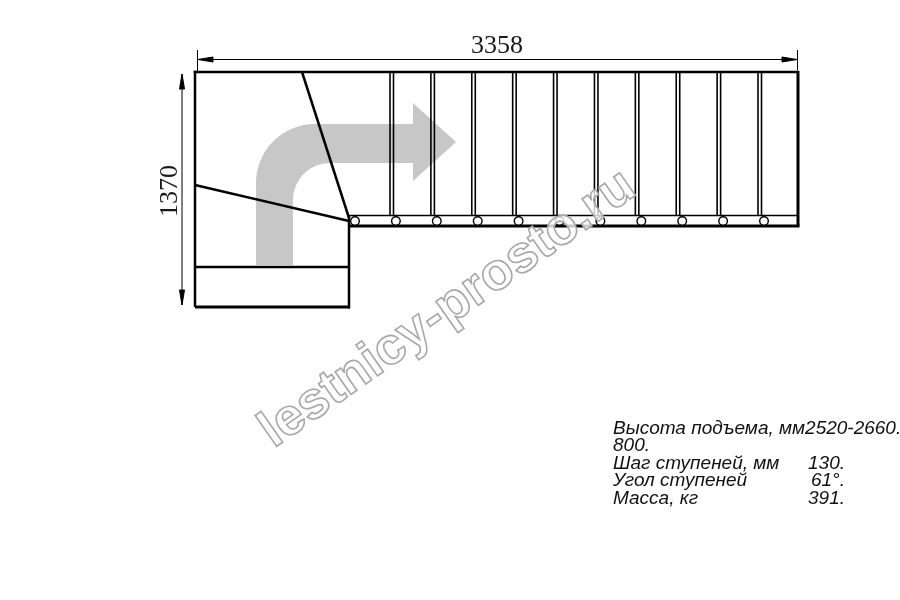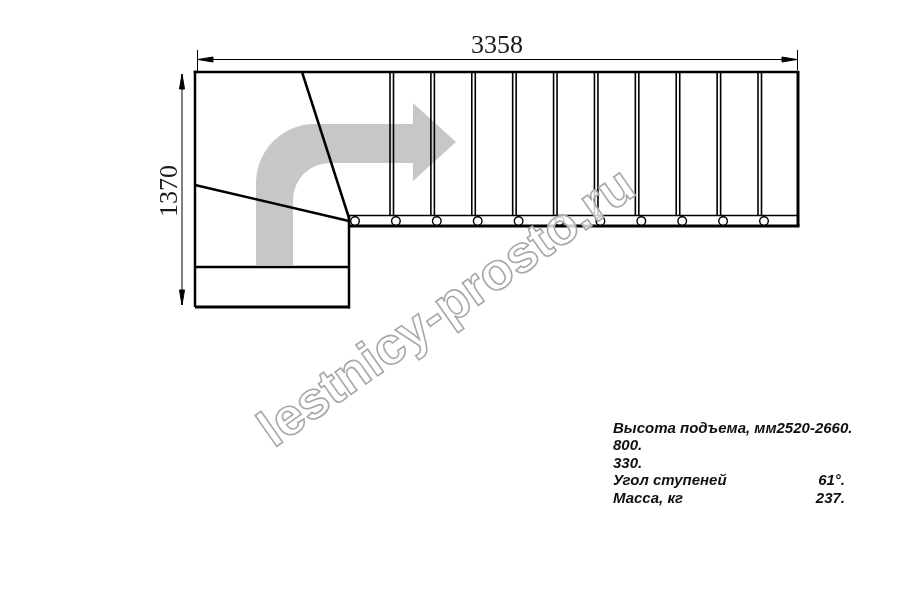--- a/index.html
+++ b/index.html
@@ -14,21 +14,21 @@
   }
   svg text.wm{
     font-family:"Liberation Sans","DejaVu Sans",sans-serif;
     font-weight:bold;font-size:52px;
     fill:rgba(255,255,255,0.78);
     stroke:#a8a8a8;stroke-width:1.6px;
   }
   .specs{
     position:absolute;left:613px;top:419px;width:232px;
     font-family:"Liberation Sans",sans-serif;
-    font-style:italic;font-size:15px;line-height:17.4px;color:#111;font-weight:bold;
+    font-style:italic;font-size:19px;line-height:17.4px;color:#111;
   }
   .spec-row{display:flex;justify-content:space-between;height:17.4px;white-space:nowrap;}
   .spec-row .val{text-align:center;}
 </style>
 </head>
 <body>
 
 <div id="stage">
 <svg width="900" height="600" viewBox="0 0 900 600">
 
@@ -108,24 +108,25 @@
 
 <div class="specs">
   <div class="spec-row">
     <span class="lbl">Высота подъема, мм</span>
     <span class="val">2520-2660.</span>
   </div>
   <div class="spec-row">
     <span class="val">800.</span>
   </div>
   <div class="spec-row">
-    <span class="val">330.</span>
+    <span class="lbl">Шаг ступеней, мм</span>
+    <span class="val">130.</span>
   </div>
   <div class="spec-row">
     <span class="lbl">Угол ступеней</span>
     <span class="val">61°.</span>
   </div>
   <div class="spec-row">
     <span class="lbl">Масса, кг</span>
-    <span class="val">237.</span>
+    <span class="val">391.</span>
   </div>
 </div>
 </div>
 
 </body></html>

